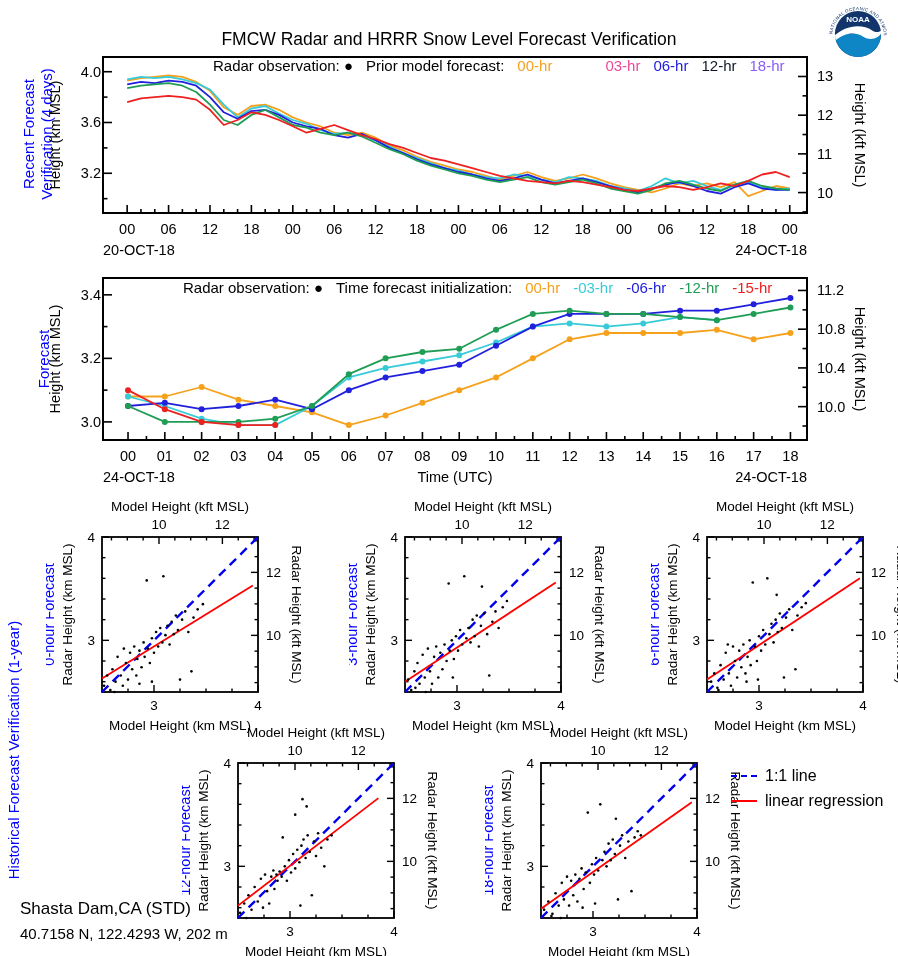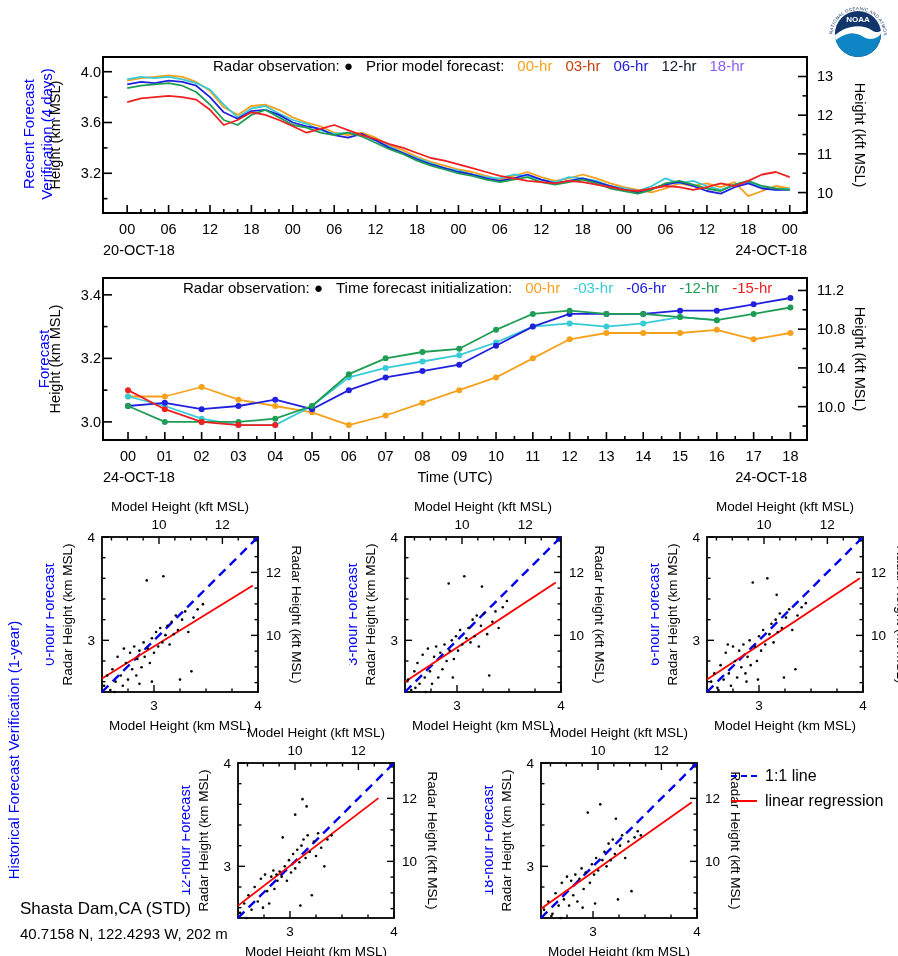--- a/index.html
+++ b/index.html
@@ -23,20 +23,21 @@
   .sample.dash{border-top:2.5px dashed #0000ee;}
   .sample.solid{border-top:2.5px solid #ff0000;}
   .station{position:absolute;left:20px;top:899px;font-size:17px;}
   .coords{position:absolute;left:20px;top:925px;font-size:15px;}
   .logo{position:absolute;left:826px;top:2px;}
 </style>
 </head>
 <body>
 
 <div class="page">
+  <div class="title2">FMCW Radar and HRRR Snow Level Forecast Verification</div>
 
   <svg class="logo" width="64" height="64" viewBox="0 0 72 72">
     <defs>
       <path id="arcTop" d="M 7 38 A 29 29 0 1 1 65 38"></path>
       <path id="arcBot" d="M 12 36 A 24 24 0 0 0 60 36"></path>
       <clipPath id="logoClip">
           <circle cx="36" cy="36" r="26"></circle>
         </clipPath>
     </defs>
     <circle cx="36" cy="36" r="35" fill="#ffffff"></circle>
@@ -821,21 +822,21 @@
       <text x="134" y="21" font-size="13.5" fill="#000" text-anchor="middle" font-family="&quot;Liberation Sans&quot;, sans-serif">Model Height (kft MSL)</text>
       <text x="26" y="124.5" font-size="13.5" fill="#000" text-anchor="middle" font-family="&quot;Liberation Sans&quot;, sans-serif" transform="rotate(-90 26 124.5)">Radar Height (km MSL)</text>
       <text x="246" y="124.5" font-size="13.5" fill="#000" text-anchor="middle" font-family="&quot;Liberation Sans&quot;, sans-serif" transform="rotate(90 246 124.5)">Radar Height (kft MSL)</text>
       <text x="8" y="124.5" font-size="14.5" fill="#0000ff" text-anchor="middle" font-family="&quot;Liberation Sans&quot;, sans-serif" transform="rotate(-90 8 124.5)">18-hour Forecast</text>
     </svg>
 
   <div class="hlegend" id="legend1">
       <span>Radar observation: ●</span>
       <span>Prior model forecast:</span>
       <span style="color: rgb(245, 161, 28);">00-hr</span>
-      <span style="color: #c2410c;">03-hr</span>
+      <span style="color: #ec4899; margin-left: 40px;">03-hr</span>
       <span style="color: rgb(32, 32, 221);">06-hr</span>
       <span style="color: #0f172a;">12-hr</span>
       <span style="color: #8b5cf6;">18-hr</span>
     </div>
   <div class="hlegend" id="legend2">
       <span>Radar observation: ●</span>
       <span>Time forecast initialization:</span>
       <span style="color: rgb(245, 161, 28);">00-hr</span>
       <span style="color: rgb(55, 203, 216);">-03-hr</span>
       <span style="color: rgb(32, 32, 221);">-06-hr</span>

